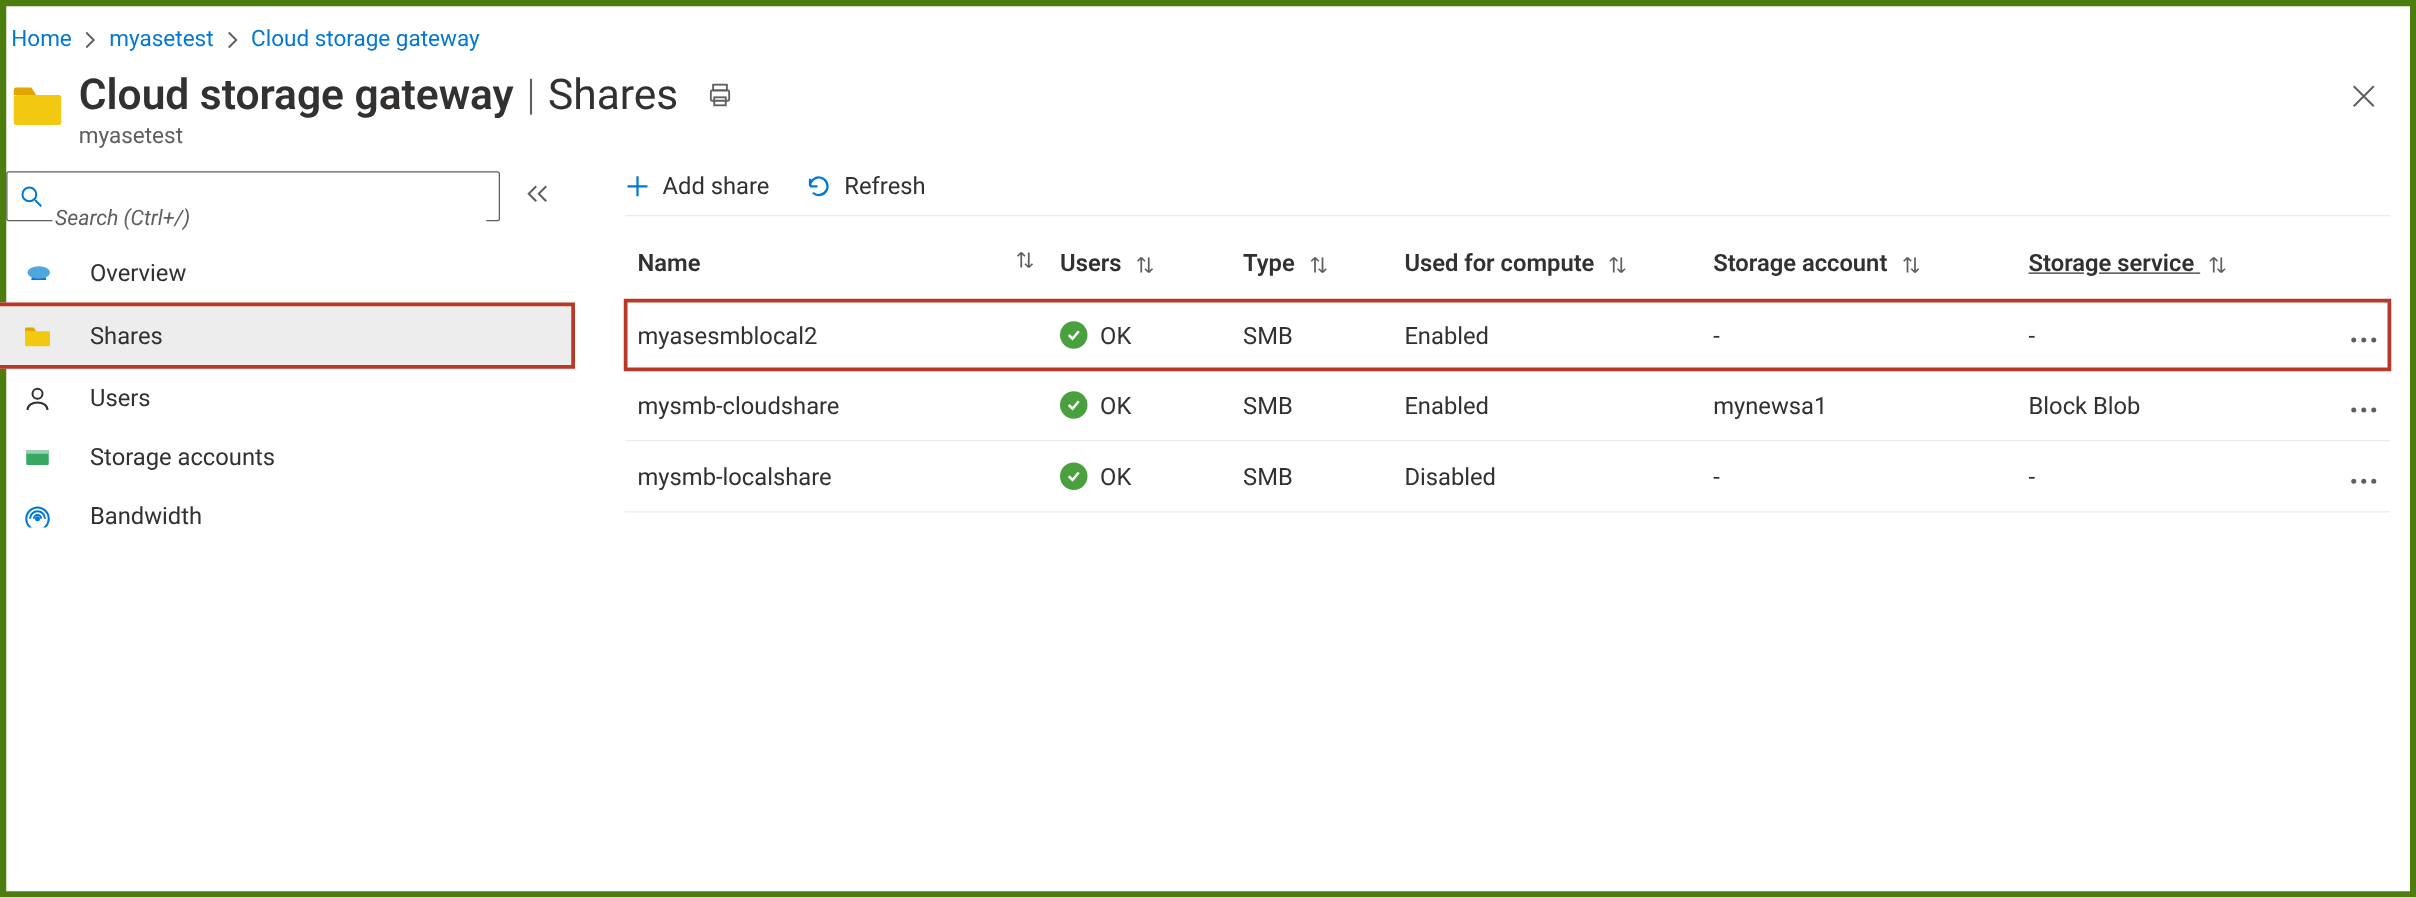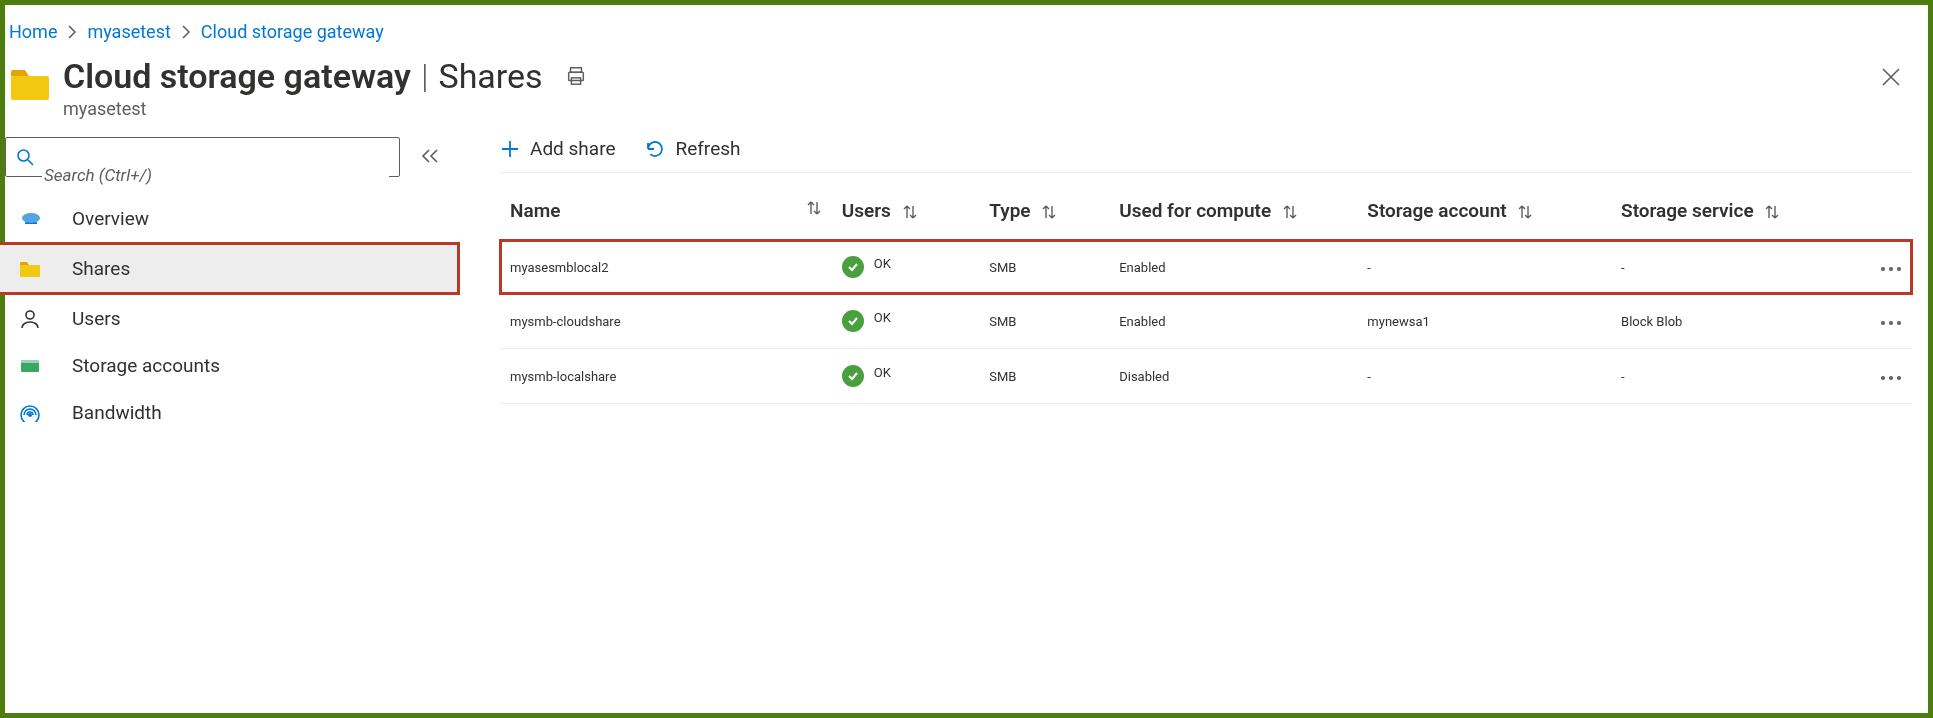--- a/index.html
+++ b/index.html
@@ -186,21 +186,21 @@
     white-space: nowrap;
   }
   table.shares th .sort {
     color:#605e5c;
     margin-left:6px;
     display:inline-flex;
     vertical-align:middle;
     cursor:pointer;
   }
   table.shares td {
-    font-size: 13px;
+    font-size: 19px;
     padding: 16px 10px;
     border-bottom: 1px solid #edebe9;
     white-space: nowrap;
   }
   table.shares tbody tr.highlight td {
     border-bottom: none;
   }
   table.shares tbody tr.highlight {
     outline: 3px solid #b83926;
     outline-offset: -2px;
@@ -224,21 +224,21 @@
     color:#605e5c;
     cursor:pointer;
     text-align:right;
     padding-right: 6px;
   }
   th.col-name{width:360px;}
   th.col-status{width:140px;}
   th.col-type{width:120px;}
   th.col-compute{width:240px;}
   th.col-acct{width:250px;}
-  th.col-service{width:230px;}
+  th.col-service{width:230px;text-decoration:underline;}
 </style>
 </head>
 <body>
 
 <div class="page">
 
   <nav class="breadcrumb">
     <a>Home</a>
     <span class="chevron">
       <svg width="10" height="14" viewBox="0 0 8 14">

